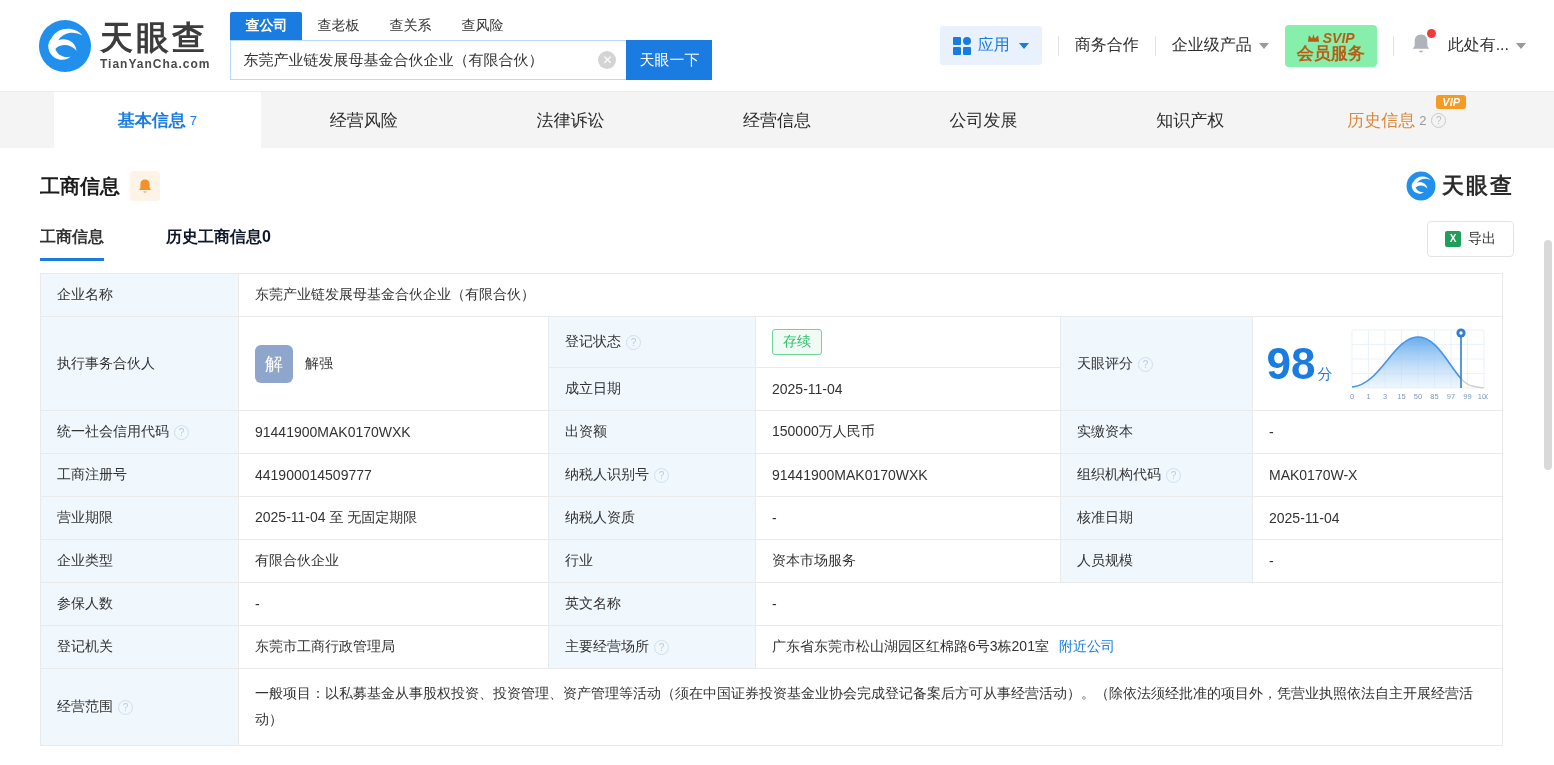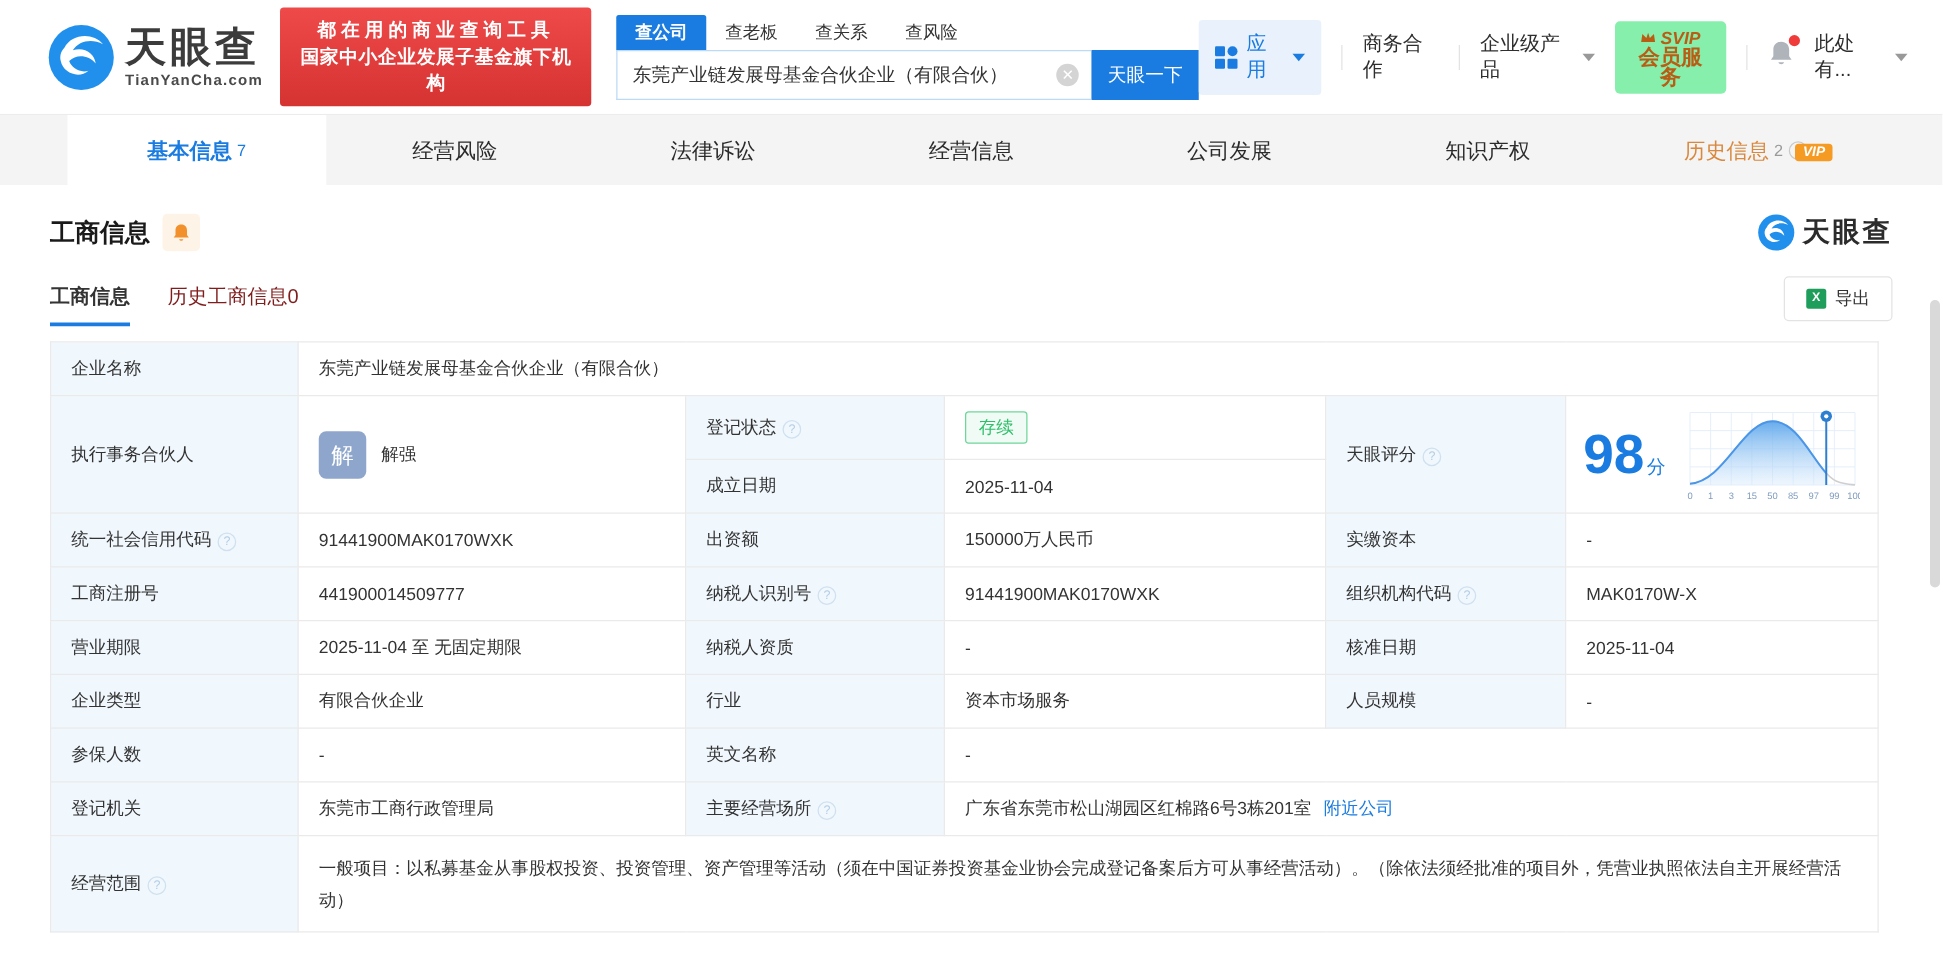--- a/index.html
+++ b/index.html
@@ -45,83 +45,79 @@
   .red-dot { position:absolute; top:-3px; right:-4px; width:9px; height:9px; border-radius:50%; background:#f03b3b; }
   .user { display:flex; align-items:center; gap:5px; cursor:pointer; }
 
   
   .navbar { height:57px; background:#f4f4f4; display:flex; padding:0 54px; border-top:1px solid #ececec; }
   .ntab { flex:1; display:flex; align-items:center; justify-content:center; font-size:17px; color:#2b2b2b; cursor:pointer; position:relative; }
   .ntab.active { background:#fff; color:#1a7ce0; font-weight:bold; }
   .ntab .cnt { font-size:13px; margin-left:4px; color:#1a7ce0; font-weight:normal; }
   .ntab.hist { color:#d9883d; }
   .ntab.hist .cnt { color:#9a9a9a; }
-  .vip-badge { position:absolute; top:23px; right:34px; background:#f59a23; color:#fff; font-size:11px; font-weight:bold;
+  .vip-badge { position:absolute; top:3px; right:34px; background:#f59a23; color:#fff; font-size:11px; font-weight:bold;
     font-style:italic; padding:1px 6px; border-radius:3px; }
   .q-ic { display:inline-block; width:15px; height:15px; border:1px solid #c9c9c9; border-radius:50%; color:#bdbdbd;
     font-size:10px; line-height:14px; text-align:center; margin-left:5px; font-style:normal; font-weight:normal; }
   .q-ic::after { content:"?"; }
   .q-ic.blue { border-color:#cfe0ef; color:#b4cde4; }
 
   
   .content { padding:0 40px; background:#fff; }
   .sec-head { margin-top:23px; display:flex; align-items:center; justify-content:space-between; }
   .sec-title-wrap { display:flex; align-items:center; gap:10px; }
   .sec-title { font-size:20px; font-weight:bold; color:#1a1a1a; }
   .bell-chip { width:30px; height:30px; background:#fdf3e7; border-radius:4px; display:flex; align-items:center; justify-content:center; cursor:pointer; }
   .wmark { display:flex; align-items:center; gap:6px; }
   .wmark-txt { font-size:22px; font-weight:bold; color:#2b2b2b; letter-spacing:2px; }
 
   .subtabs { margin-top:20px; display:flex; align-items:flex-end; justify-content:space-between; }
   .subtab-l { display:flex; gap:30px; }
   .subtab { font-size:16px; padding-bottom:10px; cursor:pointer; color:#333; font-weight:bold; border-bottom:3px solid transparent; }
   .subtab.active { border-bottom-color:#1a7ce0; }
-  .subtab.dim { color:#7f1d1d; font-weight:normal; }
+  .subtab.dim { color:#0f172a; font-weight:bold;margin-left:32px; }
   .export-btn { display:flex; align-items:center; gap:7px; border:1px solid #e3e3e3; border-radius:4px; background:#fff;
     padding:8px 17px; font-size:14px; color:#333; cursor:pointer; margin-bottom:4px; font-family:inherit; }
   .xls-ic { width:16px; height:16px; background:#1e9e5a; border-radius:2px; color:#fff; font-size:10px; font-weight:bold;
     line-height:16px; text-align:center; }
 
   
   table.biz { margin-top:12px; border-collapse:collapse; width:1462px; table-layout:fixed; }
   .biz td { border:1px solid #eaeaea; padding:12px 16px; font-size:14px; color:#333; vertical-align:middle; background:#fff; }
   .biz td.lbl { background:#f0f7fd; }
   .badge-green { display:inline-block; padding:3px 10px; border:1px solid #6fd69a; color:#2fbf6b; background:#f0fbf5;
     border-radius:3px; font-size:14px; }
   .partner { display:flex; align-items:center; gap:12px; cursor:pointer; }
   .avatar { width:38px; height:38px; border-radius:6px; background:#8ea6cb; color:#fff; font-size:18px;
     display:flex; align-items:center; justify-content:center; }
   .score-cell { padding:6px 10px !important; }
   .score-flex { display:flex; align-items:center; justify-content:center; gap:16px; }
   .score-num { color:#1a7ce0; font-weight:bold; font-size:44px; line-height:1; }
   .score-unit { color:#1a7ce0; font-size:15px; margin-left:2px; }
   .addr-link { color:#1a7ce0; margin-left:10px; cursor:pointer; }
-  .scope-cell { line-height:26px; }
+  .scope-cell { line-height:26px;font-family:Liberation Mono, monospace; }
 
   .scrollthumb { position:absolute; right:2px; top:240px; width:8px; height:230px; background:#d9d9d9; border-radius:4px; }
 </style>
 </head>
 <body>
 
 <div class="topbar">
   <div class="logo">
     <svg width="54" height="54" viewBox="0 0 56 56">
       <circle cx="28" cy="28" r="27" fill="#2190ec"></circle>
       <path d="M14 20 C20 8 38 7 46 17 C37 12 26 14 21 22 C30 19 39 24 40 33 C34 26 24 25 18 31 C20 37 27 41 34 39 C26 46 13 41 11 31 C10 27 11 23 14 20 Z" fill="#fff"></path>
     </svg>
     <div class="logo-txt">
       <span class="logo-cn">天眼查</span>
       <span class="logo-dm">TianYanCha.com</span>
     </div>
   </div>
 
-  <div class="slogan">
-    <div class="l1">都在用的商业查询工具</div>
-    <div class="l2">国家中小企业发展子基金旗下机构</div>
-  </div>
 
   <div class="search">
     <div class="stabs">
       <div class="stab active">查公司</div>
       <div class="stab">查老板</div>
       <div class="stab">查关系</div>
       <div class="stab">查风险</div>
     </div>
     <div class="sbox">
       <div class="sinput-wrap">

